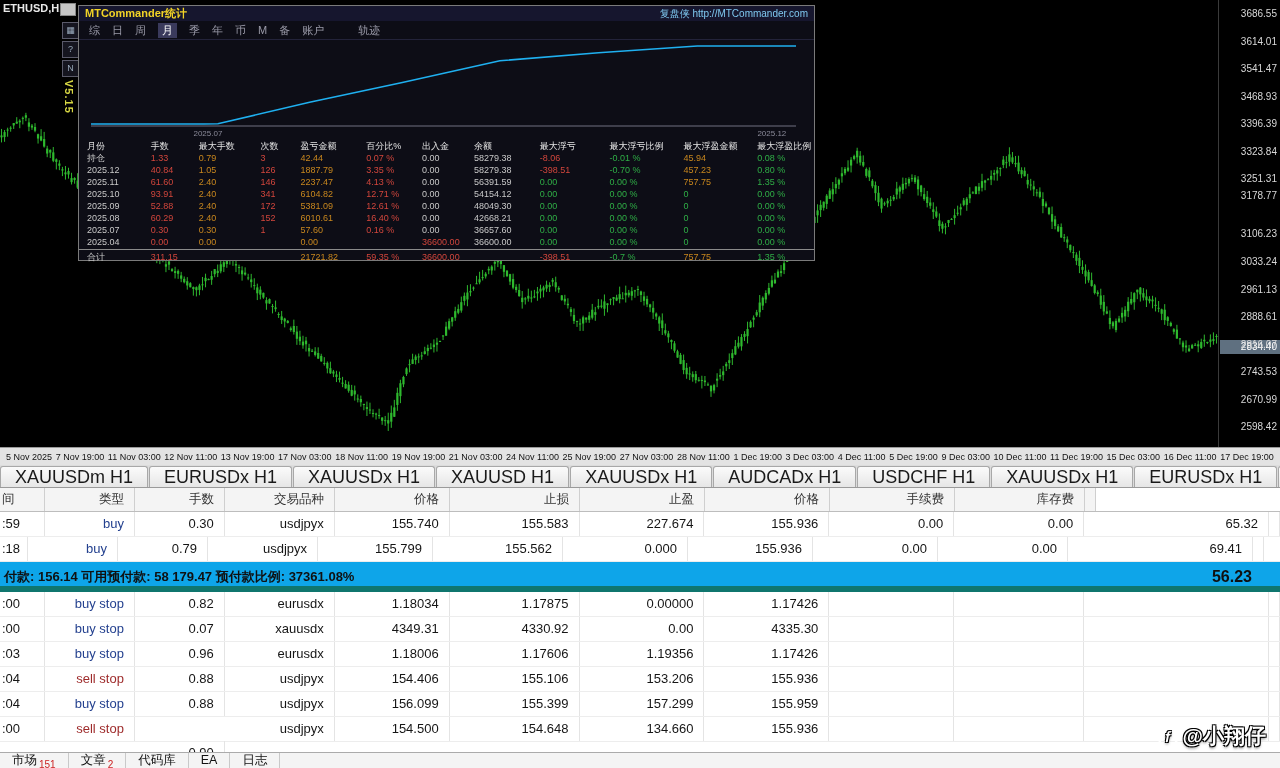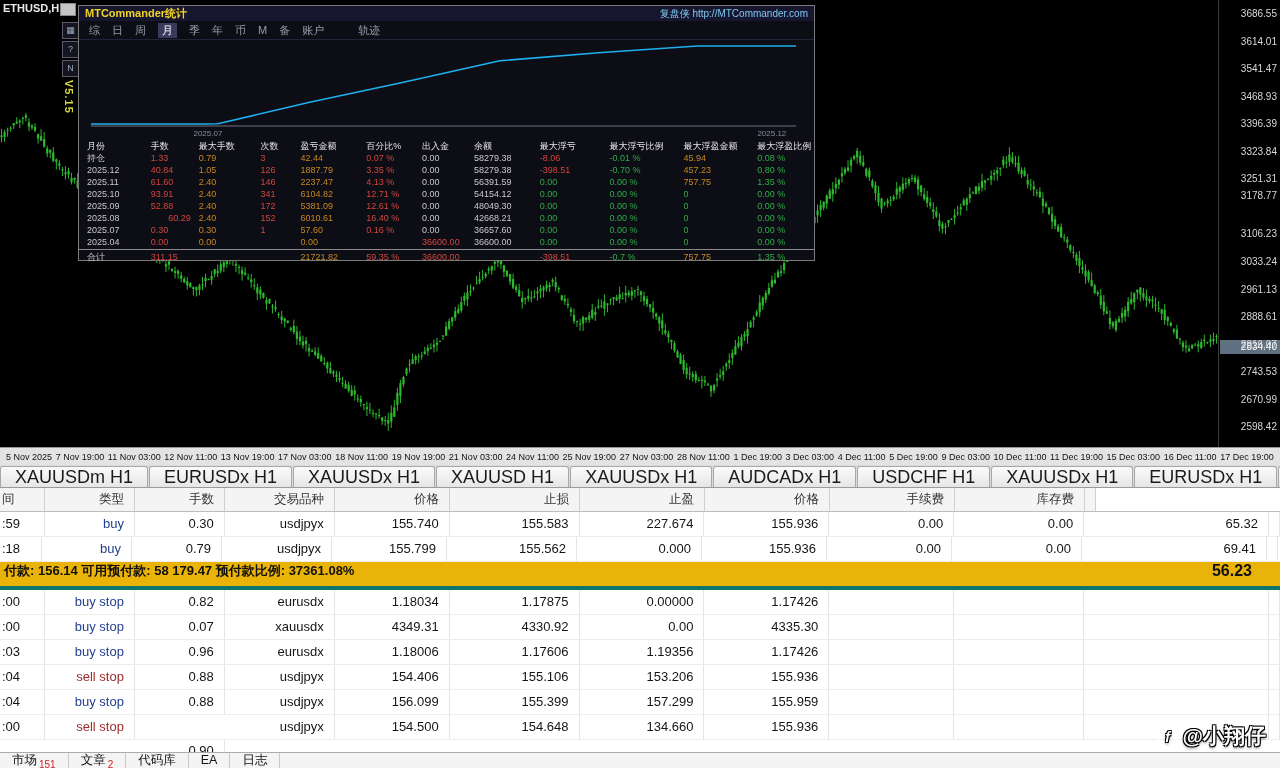--- a/index.html
+++ b/index.html
@@ -56,21 +56,21 @@
 
   
   #terminal{position:absolute;left:0;top:487px;width:1280px;height:265px;background:#fff;font-size:13px;color:#151515;z-index:3;}
   .t-row{display:flex;height:24px;align-items:center;border-bottom:1px solid #ededed;}
   .t-cell{box-sizing:border-box;text-align:right;padding-right:10px;border-right:1px solid #e4e4e4;
           overflow:hidden;white-space:nowrap;height:24px;line-height:24px;}
   .t-cell.first{text-align:left;padding-left:2px;}
   #t-header .t-cell{color:#333;font-size:12.5px;border-right:1px solid #cfcfcf;background:#f4f4f4;}
   #t-header{border-bottom:1px solid #bdbdbd;}
   .type-buy{color:#24418f;} .type-sell{color:#9e2b2b;}
-  #t-summary{display:flex;height:24px;align-items:flex-start;background:#eab308;font-weight:bold;border-bottom:4px solid #0f766e;}
+  #t-summary{display:flex;height:24px;align-items:flex-end;background:#0ea5e9;font-weight:bold;border-bottom:6px solid #0f766e;}
   #t-summary-text{flex:1;padding-left:4px;font-size:13px;color:#101010;white-space:nowrap;overflow:hidden;}
   #t-summary-profit{width:195px;text-align:right;padding-right:28px;font-size:16px;color:#101010;}
 
   
   #watermark{position:absolute;right:14px;top:722px;z-index:8;display:flex;align-items:center;gap:4px;
              color:#fff;font-size:21px;font-weight:bold;
              text-shadow:-1px -1px 0 #000,1px -1px 0 #000,-1px 1px 0 #000,1px 1px 0 #000,0 2px 3px rgba(0,0,0,.6);}
   #wm-logo{width:22px;height:22px;border:2px solid #fff;border-radius:50%;font-size:14px;line-height:20px;
            text-align:center;font-style:italic;box-sizing:border-box;}
 
@@ -1048,21 +1048,21 @@
           <div class="sp-cell c-red" style="width: 56px;">12.61 %</div>
           <div class="sp-cell c-wht" style="width: 52px;">0.00</div>
           <div class="sp-cell c-wht" style="width: 66px;">48049.30</div>
           <div class="sp-cell c-grn" style="width: 70px;">0.00</div>
           <div class="sp-cell c-grn" style="width: 74px;">0.00 %</div>
           <div class="sp-cell c-grn" style="width: 74px;">0</div>
           <div class="sp-cell c-grn" style="width: 65px;">0.00 %</div>
         </div>
         <div class="sp-row">
           <div class="sp-cell c-wht" style="width: 64px;">2025.08</div>
-          <div class="sp-cell c-red" style="width: 48px; text-align: right;">60.29</div>
+          <div class="sp-cell c-red" style="width: 48px;">60.29</div>
           <div class="sp-cell c-org" style="width: 62px;">2.40</div>
           <div class="sp-cell c-red" style="width: 40px;">152</div>
           <div class="sp-cell c-org" style="width: 66px;">6010.61</div>
           <div class="sp-cell c-red" style="width: 56px;">16.40 %</div>
           <div class="sp-cell c-wht" style="width: 52px;">0.00</div>
           <div class="sp-cell c-wht" style="width: 66px;">42668.21</div>
           <div class="sp-cell c-grn" style="width: 70px;">0.00</div>
           <div class="sp-cell c-grn" style="width: 74px;">0.00 %</div>
           <div class="sp-cell c-grn" style="width: 74px;">0</div>
           <div class="sp-cell c-grn" style="width: 65px;">0.00 %</div>
@@ -1149,21 +1149,21 @@
           <div class="t-cell" style="width: 115px;">155.740</div>
           <div class="t-cell" style="width: 130px;">155.583</div>
           <div class="t-cell" style="width: 125px;">227.674</div>
           <div class="t-cell" style="width: 125px;">155.936</div>
           <div class="t-cell" style="width: 125px;">0.00</div>
           <div class="t-cell" style="width: 130px;">0.00</div>
           <div class="t-cell" style="width: 185px;">65.32</div>
           <div class="t-cell" style="width: 10px;"></div>
         </div>
         <div class="t-row">
-          <div class="t-cell first" style="width: 42px;">:18</div>
+          <div class="t-cell first" style="width: 28px;">:18</div>
           <div class="t-cell type-buy" style="width: 90px;">buy</div>
           <div class="t-cell" style="width: 90px;">0.79</div>
           <div class="t-cell" style="width: 110px;">usdjpyx</div>
           <div class="t-cell" style="width: 115px;">155.799</div>
           <div class="t-cell" style="width: 130px;">155.562</div>
           <div class="t-cell" style="width: 125px;">0.000</div>
           <div class="t-cell" style="width: 125px;">155.936</div>
           <div class="t-cell" style="width: 125px;">0.00</div>
           <div class="t-cell" style="width: 130px;">0.00</div>
           <div class="t-cell" style="width: 185px;">69.41</div>

